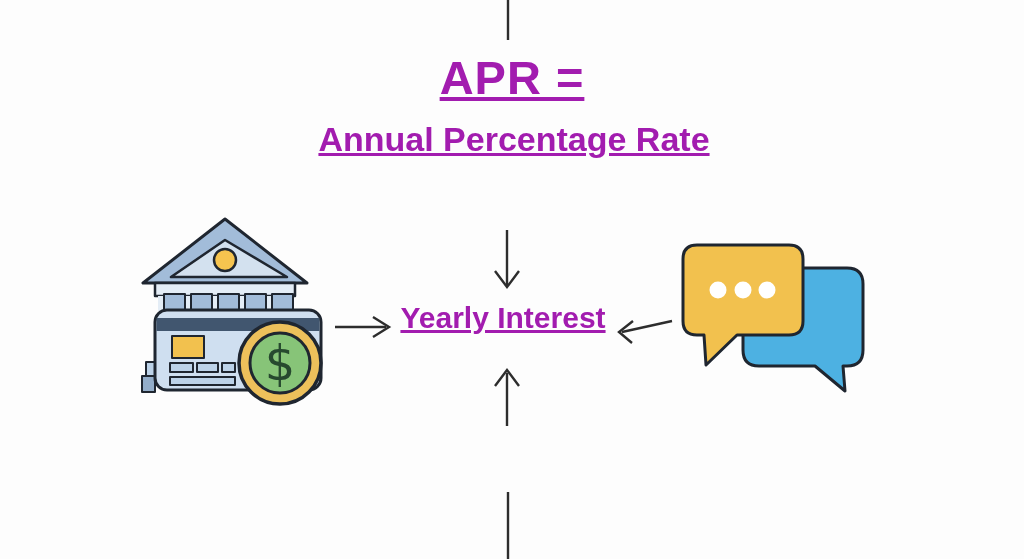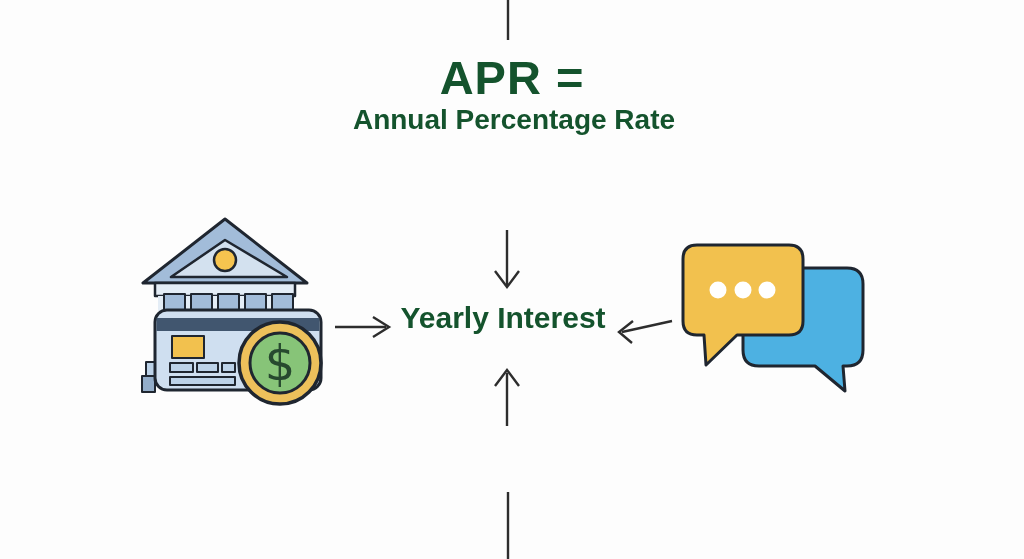--- a/index.html
+++ b/index.html
@@ -9,31 +9,32 @@
     background:#fdfdfd;
     overflow:hidden;
     font-family:"Liberation Sans", sans-serif;
     color:#151515;
   }
   .center-text{
     position:absolute;
     transform:translateX(-50%);
     white-space:nowrap;
     font-weight:bold;
-    color:#14532d;
+    color:#a21caf;
     line-height:1.1;
+    text-decoration:underline;
   }
   .title{
     left:512px;top:52px;
     font-size:47px;
     letter-spacing:1px;
   }
   .subtitle{
-    left:514px;top:105px;
-    font-size:28px;
+    left:514px;top:121px;
+    font-size:34px;
   }
   .top-label{
     left:504px;top:182px;
     font-size:29px;
   }
   .center-label{
     left:503px;top:301px;
     font-size:30px;
     text-align:center;
   }

